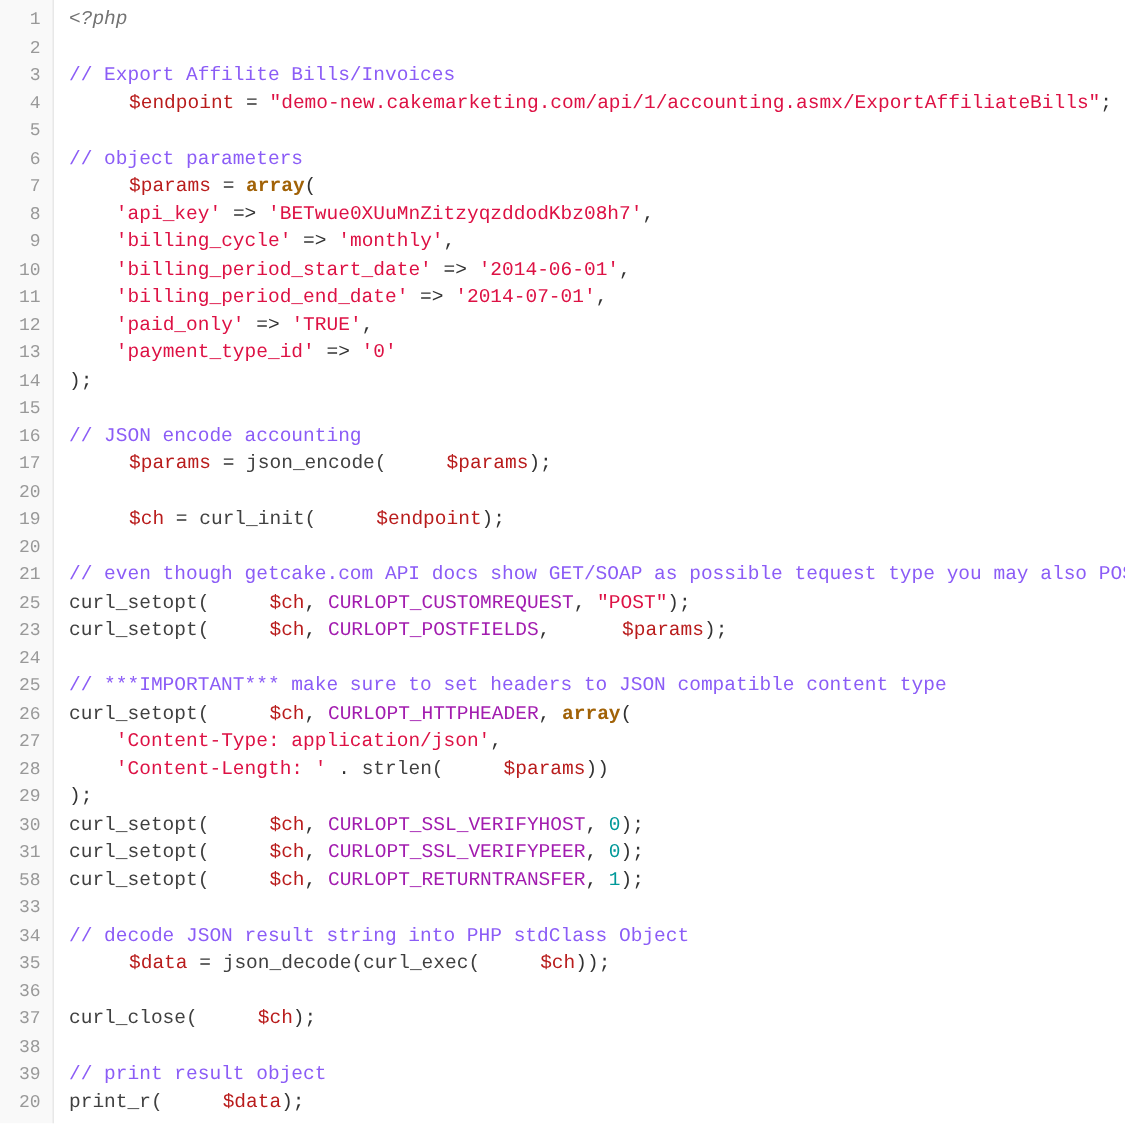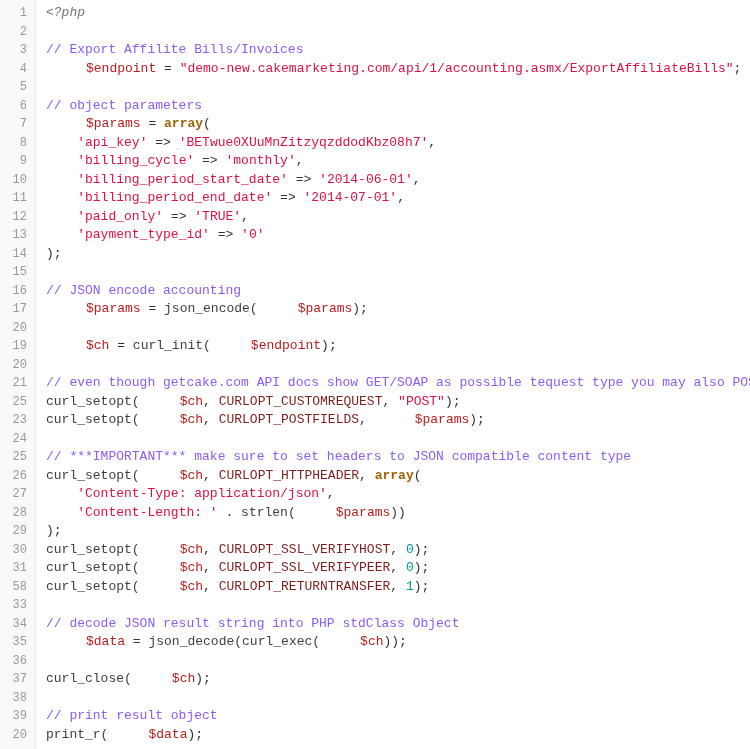--- a/index.html
+++ b/index.html
@@ -44,21 +44,21 @@
       white-space: pre;
       color: #333;
     }
     .k-php { color: #737373; font-style: italic; }
     .k-comment { color: #8b5cf6; }
     .k-var { color: #b91c1c; margin-left: 40px; }
     .k-op { color: #333; }
     .k-str { color: #dd1144; }
     .k-func { color: #404040; }
     .k-kw { color: #a16207; font-weight: bold; margin-top: 40px; }
-    .k-const { color: #7f1d1d; }
+    .k-const { color: #a21caf; }
     .k-num { color: #009999; }
     .k-punc { color: #333; }
   </style>
 </head>
 <body>
 
 <div class="code-container">
   <div class="gutter" id="gutter">
       <div class="gutter-line">1</div>
       <div class="gutter-line">2</div>

